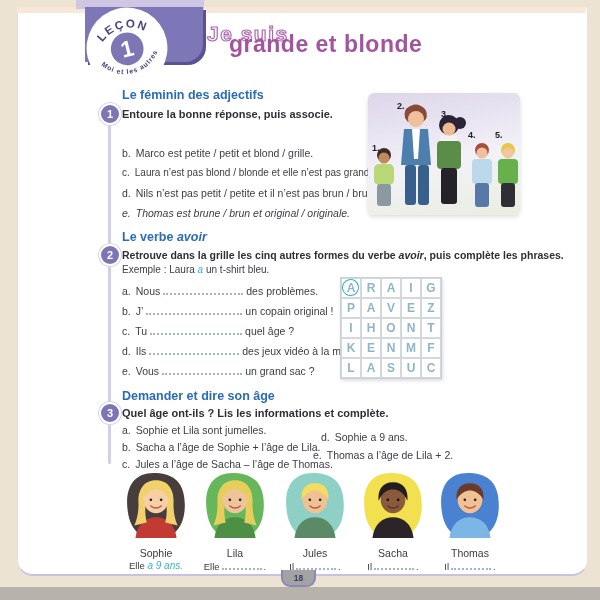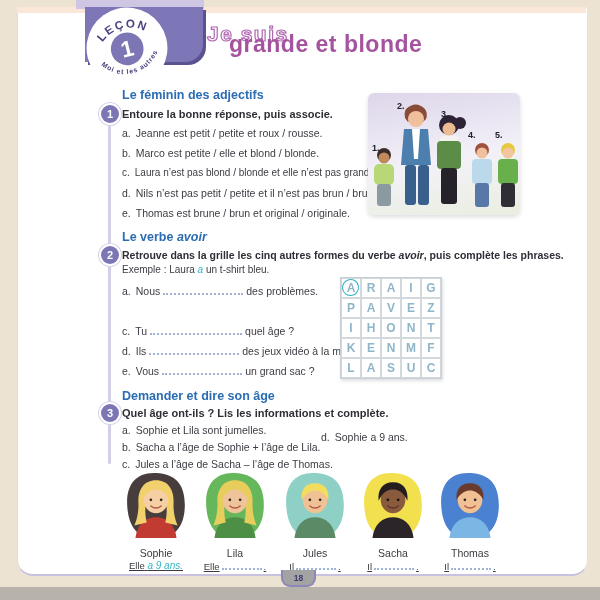--- a/index.html
+++ b/index.html
@@ -28,21 +28,21 @@
   .dots{display:inline-block;border-bottom:2px dotted #9fb4d6;height:9px;margin:0 3px;}
   .hand{color:#35b4c4;font-style:italic;font-size:10px;}
   #grid{left:340px;top:277px;display:grid;grid-template-columns:repeat(5,20px);
     grid-auto-rows:20px;border:1px solid #c9cfd6;box-shadow:1px 2px 3px rgba(120,130,150,.25);}
   #grid .cell{border:1px solid #d3d8dd;background:#fff;color:#8fb5c9;font-weight:bold;
     font-size:12px;display:flex;align-items:center;justify-content:center;}
   #grid-ring{left:342px;top:279px;width:15px;height:15px;border:1.6px solid #35b4c4;
     border-radius:50%;transform:rotate(-12deg);z-index:4;}
   .portrait{width:80px;text-align:center;}
   .p-name{font-size:10.5px;color:#3a3a40;margin-top:2px;}
-  .p-ans{font-size:9.5px;color:#3a3a40;margin-top:1px;white-space:nowrap;text-decoration:underline;}
+  .p-ans{font-size:9.5px;color:#3a3a40;margin-top:1px;white-space:nowrap;}
   .p-dots{display:inline-block;border-bottom:2px dotted #9fb4d6;height:8px;width:40px;margin:0 2px;}
   #page-tab{left:281px;top:570px;width:31px;height:15px;background:#a3a3a3;
     border:2px solid #8d86b8;border-top:none;border-radius:0 0 9px 9px;z-index:5;
     display:flex;align-items:center;justify-content:center;font-size:8.5px;font-weight:bold;color:#3f3a6e;}
   #illus{left:368px;top:93px;width:152px;height:122px;border-radius:6px;overflow:hidden;
     background:linear-gradient(170deg,#ddd6ea 0%,#f3f1f8 55%,#e9eedf 100%);
     box-shadow:0 2px 4px rgba(120,120,140,.25);}
   svg text{font-family:"Liberation Sans",sans-serif;}
 </style>
 </head>
@@ -75,29 +75,27 @@
 
   <div class="abs title-outline" style="left:207px;top:10px;margin-top:12px;">Je suis</div>
   <div class="abs title-solid" style="left:229px;top:31px;">grande et blonde</div>
 
   <div class="abs" id="connector"></div>
 
   <div class="abs sec-head" style="left:122px;top:88px;">Le féminin des adjectifs</div>
   <div class="abs ex-circle" style="left:101px;top:105px;">1</div>
   <div class="abs instruction" style="left:122px;top:108px;">Entoure la bonne réponse, puis associe.</div>
 
-  <div class="abs item" style="left:122px;top:127px;">
-    <span class="lbl">a.</span><span>Jeanne est petit / petite et roux / rousse.</span></div>
   <div class="abs item" style="left:122px;top:147px;">
-    <span class="lbl">b.</span><span>Marco est petite / elle et blond / blonde.</span></div>
+    <span class="lbl">b.</span><span>Marco est petite / petit et blond / grille.</span></div>
   <div class="abs item" style="left:122px;top:167px;font-size:10px;">
     <span class="lbl">c.</span><span>Laura n’est pas blond / blonde et elle n’est pas grand / grande.</span></div>
   <div class="abs item" style="left:122px;top:187px;">
     <span class="lbl">d.</span><span>Nils n’est pas petit / petite et il n’est pas brun / brune.</span></div>
-  <div class="abs item" style="left:122px;top:207px;">
+  <div class="abs item" style="left:122px;top:207px;font-style:italic;">
     <span class="lbl">e.</span><span>Thomas est brune / brun et original / originale.</span></div>
 
   <div class="abs" id="illus">
     <svg width="152" height="122" viewBox="0 0 152 122">
 
       <circle cx="16" cy="62" r="7" fill="#3a2c28"></circle>
       <circle cx="16" cy="65" r="5.5" fill="#c08a5c"></circle>
       <rect x="6" y="71" width="20" height="21" rx="5" fill="#b8d877"></rect>
       <rect x="9" y="91" width="14" height="22" rx="3" fill="#8a9aa0"></rect>
 
@@ -136,20 +134,22 @@
   <div class="abs sec-head" style="left:122px;top:230px;">
     <span>Le verbe </span><i>avoir</i></div>
   <div class="abs ex-circle" style="left:101px;top:246px;">2</div>
   <div class="abs instruction" style="left:122px;top:249px;font-size:10.5px;">
     <span>Retrouve dans la grille les cinq autres formes du verbe </span><i>avoir</i><span>, puis complète les phrases.</span></div>
   <div class="abs item" style="left:122px;top:264px;font-size:10px;">
     <span>Exemple : Laura </span><span class="hand">a</span><span> un t-shirt bleu.</span></div>
 
   <div class="abs item" style="left:122px;top:284px;">
     <span class="lbl">a.</span><span>Nous</span><span class="dots" style="width:80px;"></span><span>des problèmes.</span></div>
+  <div class="abs item" style="left:122px;top:304px;">
+    <span class="lbl">b.</span><span>J’</span><span class="dots" style="width:96px;"></span><span>un copain original !</span></div>
   <div class="abs item" style="left:122px;top:324px;">
     <span class="lbl">c.</span><span>Tu</span><span class="dots" style="width:92px;"></span><span>quel âge ?</span></div>
   <div class="abs item" style="left:122px;top:344px;">
     <span class="lbl">d.</span><span>Ils</span><span class="dots" style="width:90px;"></span><span>des jeux vidéo à la maison.</span></div>
   <div class="abs item" style="left:122px;top:364px;">
     <span class="lbl">e.</span><span>Vous</span><span class="dots" style="width:80px;"></span><span>un grand sac ?</span></div>
 
   <div class="abs" id="grid">
     <div class="cell">A</div>
     <div class="cell">R</div>
@@ -184,20 +184,22 @@
   <div class="abs instruction" style="left:122px;top:407px;">Quel âge ont-ils ? Lis les informations et complète.</div>
 
   <div class="abs item" style="left:122px;top:424px;">
     <span class="lbl">a.</span><span>Sophie et Lila sont jumelles.</span></div>
   <div class="abs item" style="left:122px;top:441px;">
     <span class="lbl">b.</span><span>Sacha a l’âge de Sophie + l’âge de Lila.</span></div>
   <div class="abs item" style="left:122px;top:458px;">
     <span class="lbl">c.</span><span>Jules a l’âge de Sacha – l’âge de Thomas.</span></div>
   <div class="abs item" style="left:313px;top:431px;margin-left:8px;">
     <span class="lbl">d.</span><span>Sophie a 9 ans.</span></div>
+  <div class="abs item" style="left:313px;top:449px;">
+    <span class="lbl">e.</span><span>Thomas a l’âge de Lila + 2.</span></div>
 
   <div class="abs portrait" style="left:116px;top:471px;">
     <svg width="66" height="70" viewBox="0 0 64 68">
       <path d="M32,2 C12,1 3,14 4,33 C5,54 14,66 32,65 C50,66 60,54 60,33 C60,13 51,3 32,2 Z" fill="#473d3c"></path>
       <path d="M12,65 C14,51 22,45 32,45 C42,45 50,51 52,65 Z" fill="#c23b33"></path>
       <path d="M32,9 C19,9 14,20 15,32 C15,42 13,48 11,53 L23,50 C21,41 21,33 24,27 C28,21 36,21 40,27 C43,33 43,41 41,50 L53,53 C51,48 49,42 49,32 C50,20 45,9 32,9 Z" fill="#f2d06b"></path>
       <ellipse cx="32" cy="28" rx="12" ry="13" fill="#f6cfa4"></ellipse>
       <path d="M32,11 C23,11 19,18 20,26 C24,20 28,18 32,18 C36,18 40,20 44,26 C45,18 41,11 32,11 Z" fill="#f2d06b"></path>
       <circle cx="27" cy="28" r="1.3" fill="#2a2a2a"></circle>
         <circle cx="37" cy="28" r="1.3" fill="#2a2a2a"></circle>

